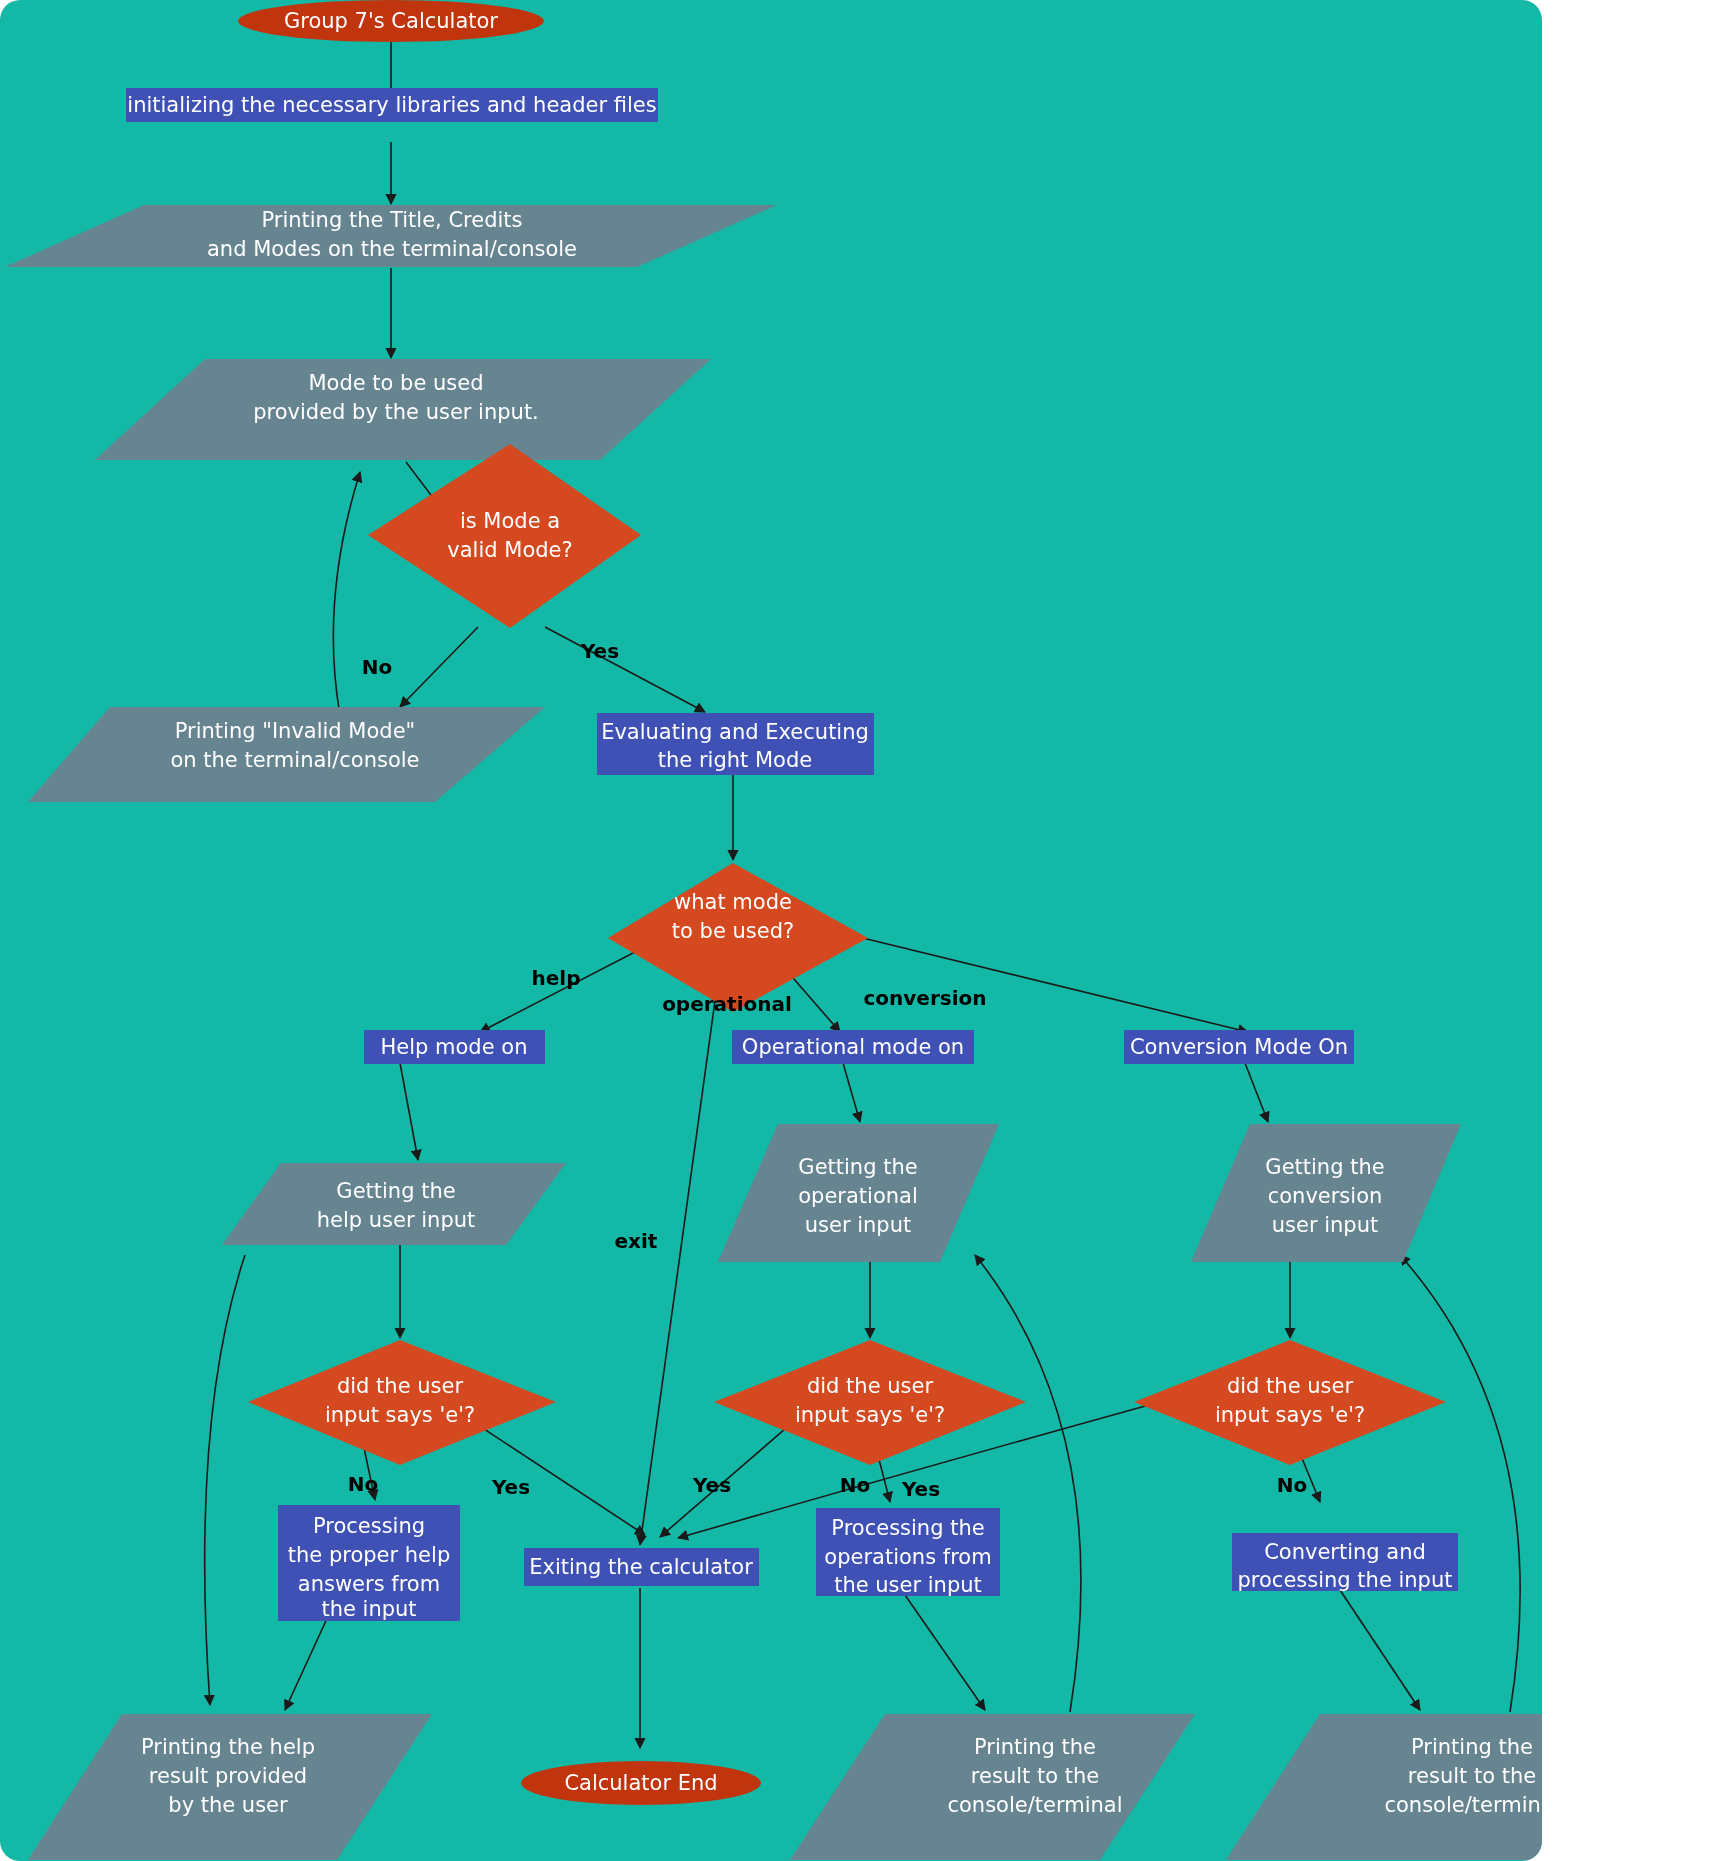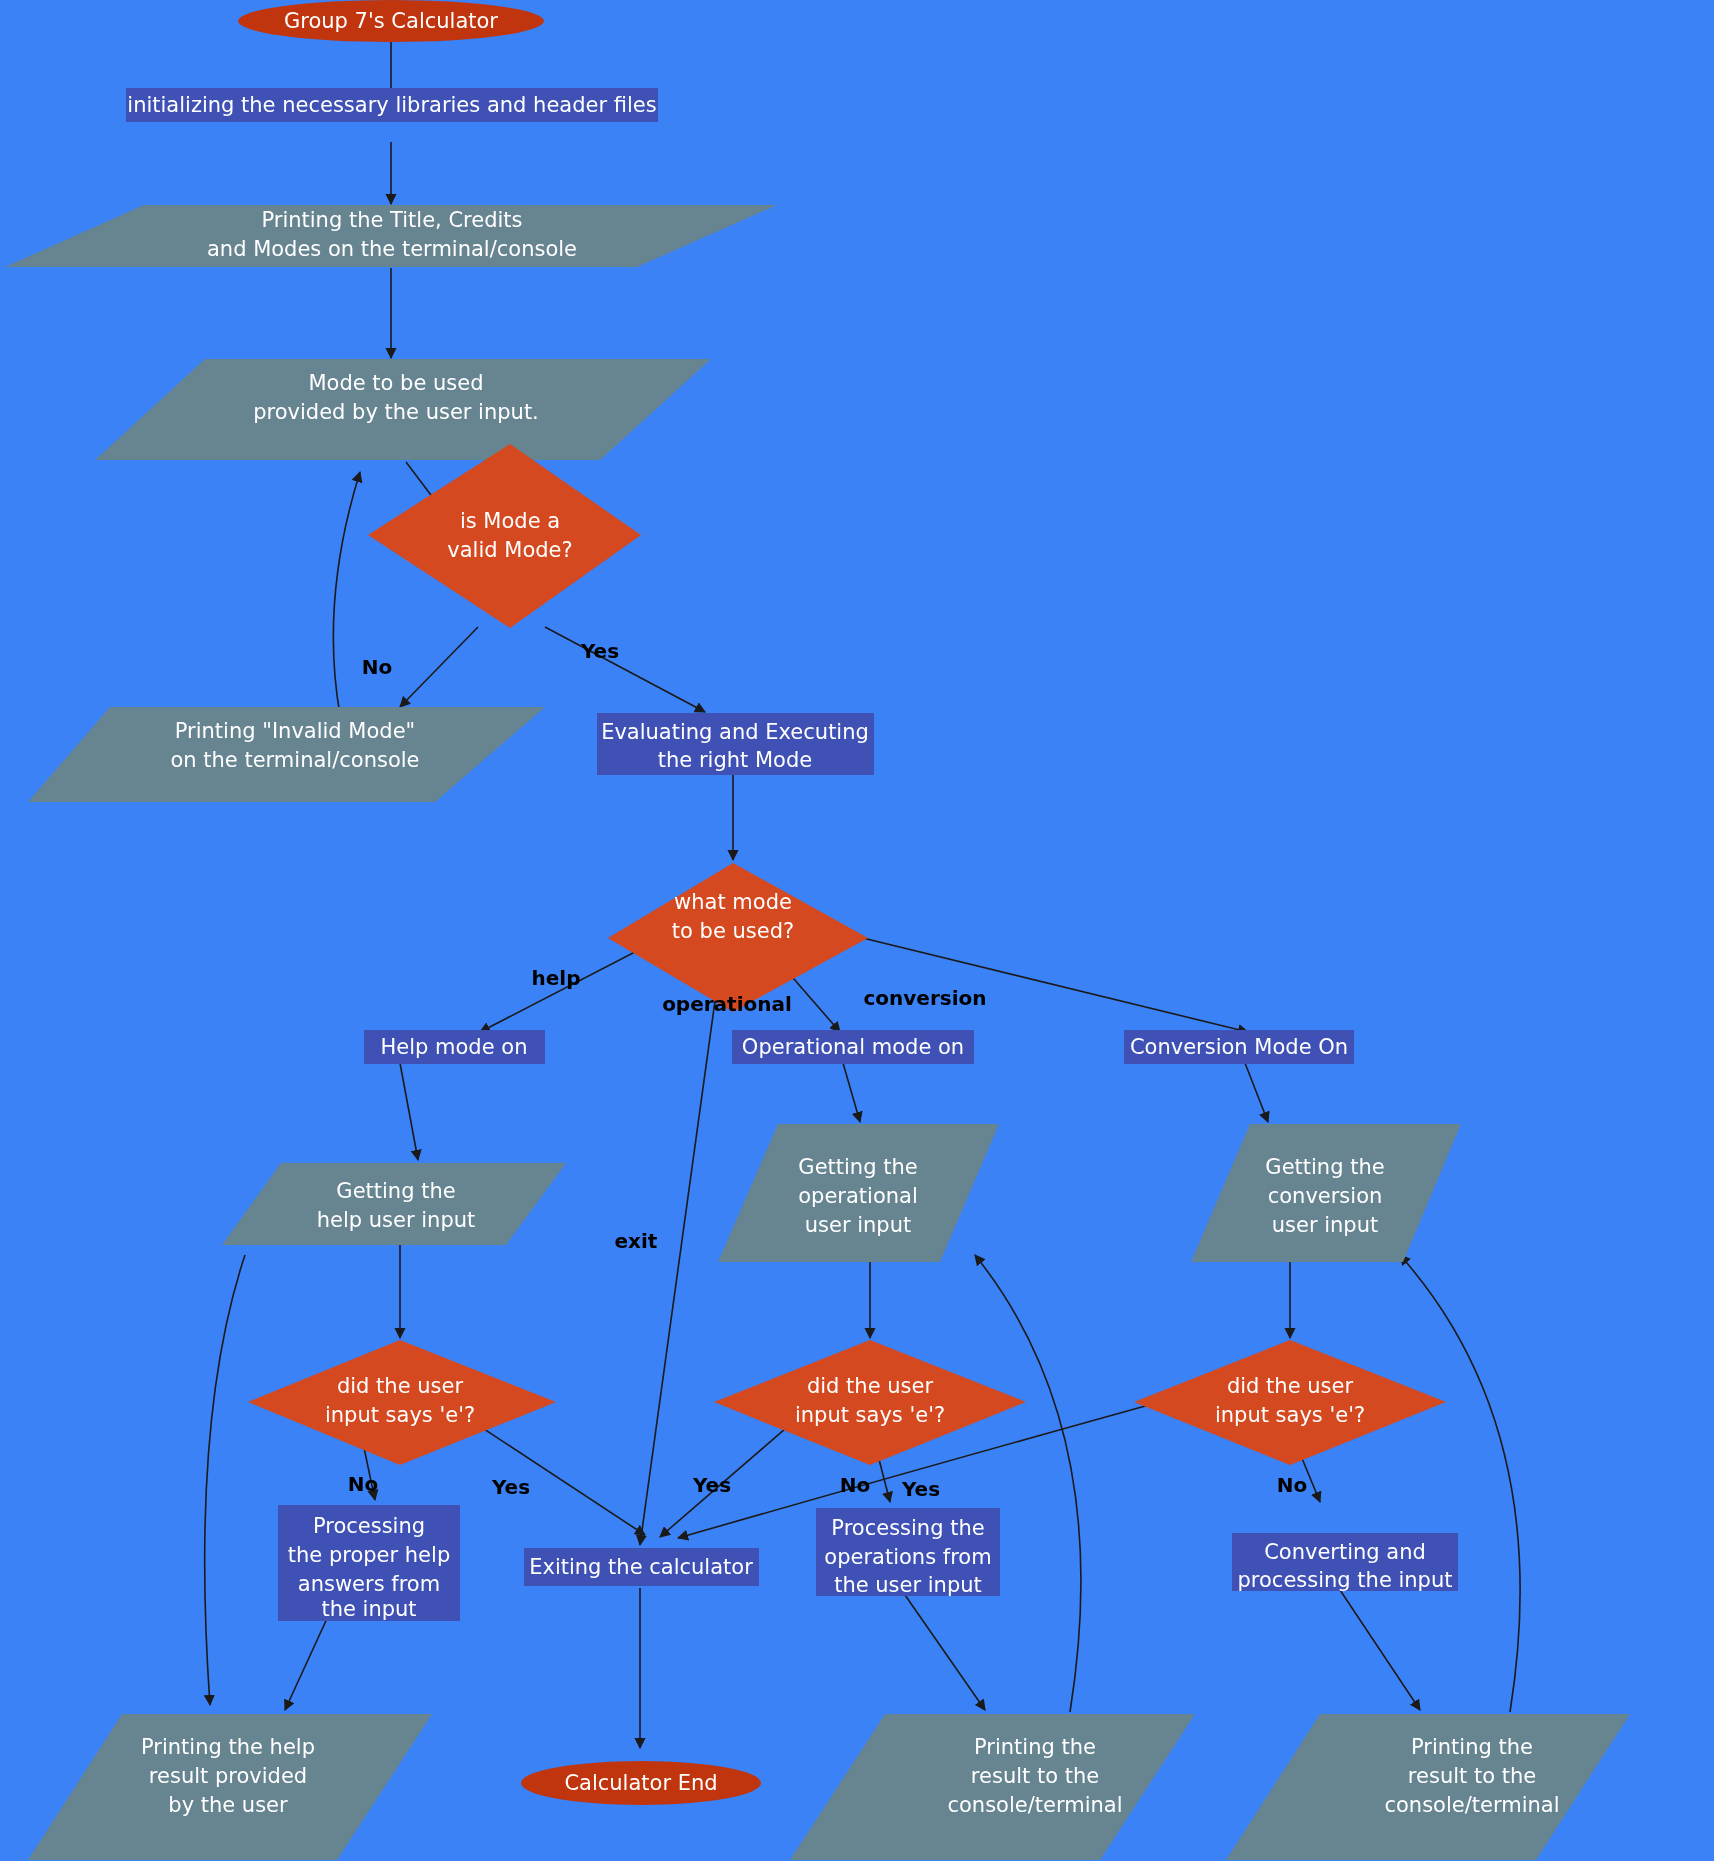--- a/index.html
+++ b/index.html
@@ -5,24 +5,25 @@
   html, body {
     margin: 0;
     padding: 0;
     background: #ffffff;
   }
   body {
     font-family: "DejaVu Sans", "Liberation Sans", sans-serif;
   }
   #flowchart-root {
     position: relative;
-    width: 1714px;
+    width: 1542px;
     height: 1861px;
-    background: #3b82f6;
+    background: #14b8a6;
     overflow: hidden;
+    border-radius: 20px;
   }
   svg.diagram {
     position: absolute;
     top: 0;
     left: 0;
     width: 1714px;
     height: 1861px;
   }
   .node-label {
     fill: #ffffff;

